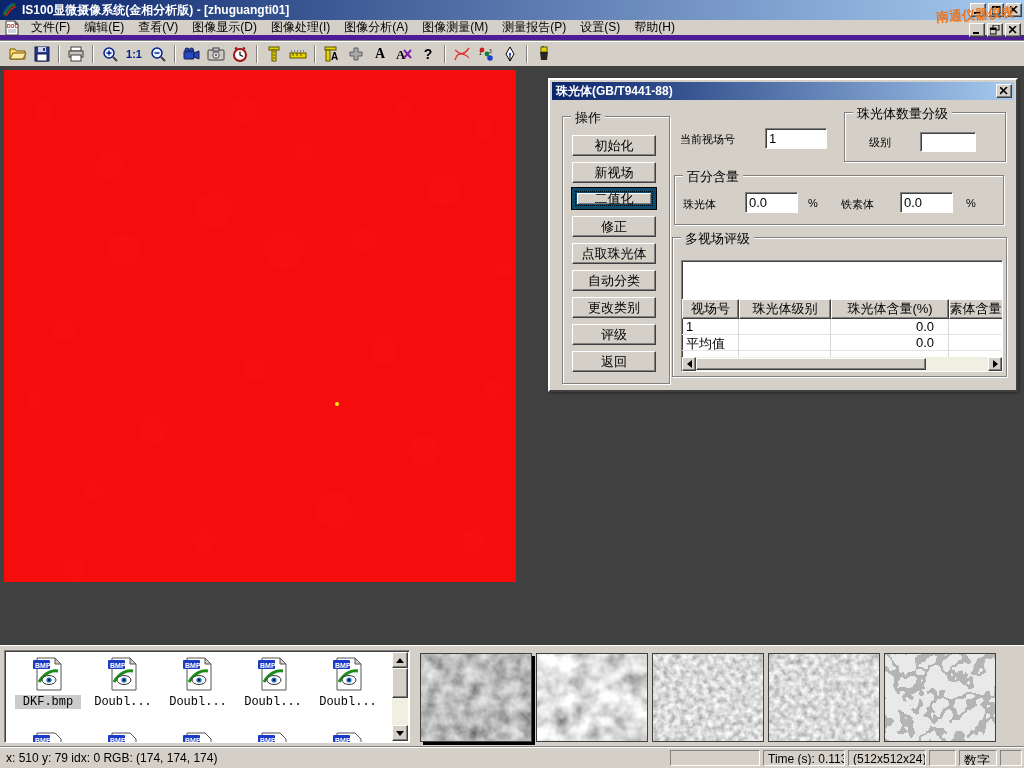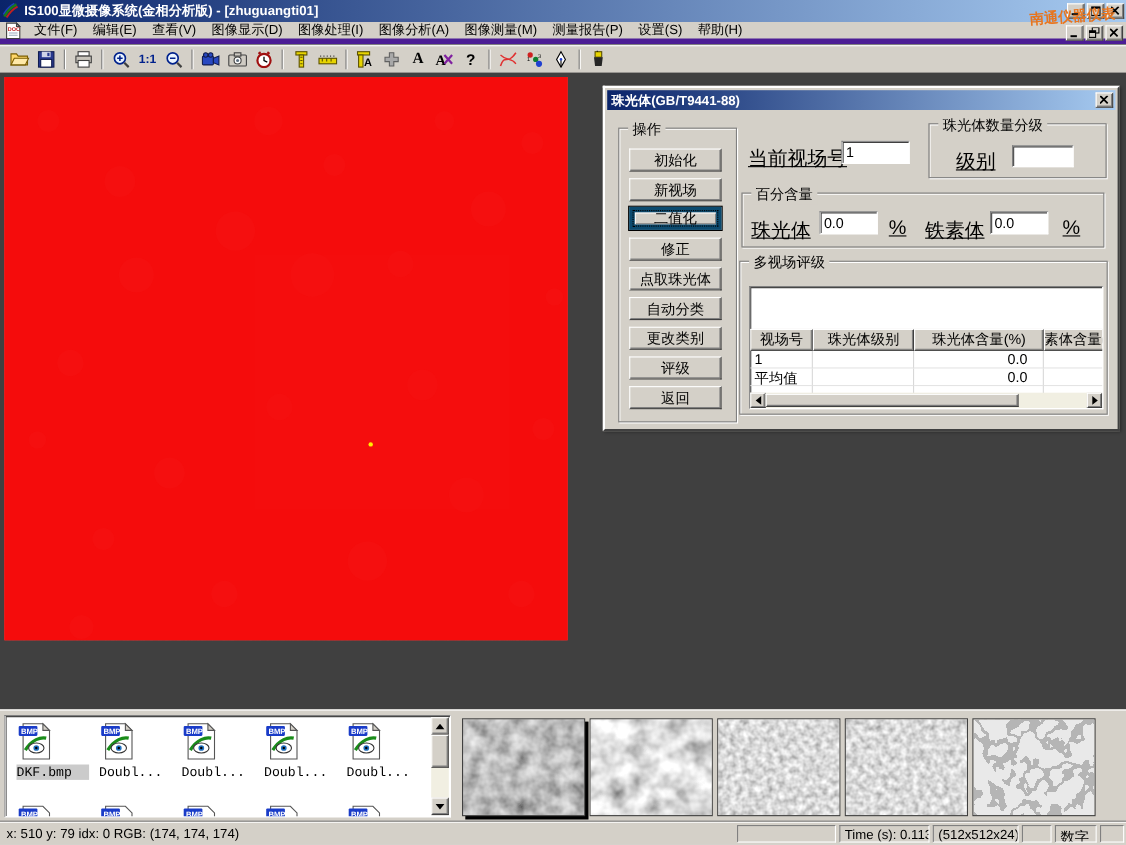--- a/index.html
+++ b/index.html
@@ -45,21 +45,21 @@
     border:2px solid; border-color:#fff #404040 #404040 #fff; box-shadow:1px 1px 3px rgba(0,0,0,.4); }
   #dlg-title { position:absolute; left:2px; top:2px; right:2px; height:18px;
     background:linear-gradient(90deg,#0a246a,#a6caf0); color:#fff; font-weight:bold;
     display:flex; align-items:center; padding-left:4px; }
   #dlg-close { position:absolute; right:2px; top:2px; width:16px; height:14px; }
   .grp-label { position:absolute; top:-8px; left:8px; background:#d4d0c8; padding:0 4px; font-size:13px; }
   .grp { position:absolute; }
   .dbtn { position:absolute; left:9px; width:84px; height:21px; font-size:13px; display:flex;
     align-items:center; justify-content:center; cursor:default; }
   .dbtn.default { border:5px solid #0c4a6e; box-shadow:inset 1px 1px 0 #fff, inset -1px -1px 0 #808080, 0 0 0 1px #000; outline:1px dotted #000; outline-offset:-4px;text-align:center; }
-  .lbl13 { position:absolute; font-size:18px; white-space:nowrap;text-decoration:underline; }
+  .lbl13 { position:absolute; font-size:11px; white-space:nowrap; }
   .textbox { position:absolute; font-size:13px; padding:2px 3px; overflow:hidden; white-space:nowrap; }
 
   
   #mv-table { position:absolute; left:8px; top:22px; width:322px; height:112px; background:#fff; overflow:hidden; }
   .th-row { display:flex; height:20px;margin-top:38px; }
   .th { flex:none; background:#d4d0c8; border:1px solid; border-color:#fff #404040 #404040 #fff;
     box-shadow:inset -1px -1px 0 #808080; font-size:13px; display:flex; align-items:center;
     justify-content:center; overflow:hidden; white-space:nowrap; }
   .tr { display:flex; height:16px; }
   .td { flex:none; border-right:1px solid #d8d8d8; border-bottom:1px solid #e4e4e4; font-size:13px;
@@ -75,21 +75,21 @@
   .arr.down  { border-top:5px solid #000; margin-bottom:-4px; }
   .arr.left  { border-right:5px solid #000; margin-left:-4px; }
   .arr.right { border-left:5px solid #000; margin-right:-4px; }
   #tbl-hscroll { position:absolute; left:0; bottom:0; width:320px; height:14px; background:#f1efe2; display:flex; }
   #tbl-hscroll .thumb { width:230px; height:12px; }
 
   
   #filepanel { position:absolute; left:0; top:645px; width:1024px; height:101px; background:#d4d0c8;
     border-top:1px solid #fff; }
   #filelist { position:absolute; left:4px; top:4px; width:406px; height:93px; overflow:hidden; }
-  .fitem { position:absolute; width:66px; }
+  .fitem { position:absolute; width:66px; text-align:center; }
   .fitem .fname { font-size:12px; font-family:"Liberation Mono","DejaVu Sans Mono",monospace; white-space:nowrap; }
   .fitem.selected .fname { background:#cbcbcb; }
   #fl-scroll { position:absolute; right:1px; top:1px; width:16px; height:89px; background:#f1efe2; }
   .thumb-img { position:absolute; top:7px; width:112px; height:89px; border:1px solid #404040; }
   .thumb-img.sel { box-shadow:3px 3px 0 #000; }
 
   
   #statusbar { position:absolute; left:0; top:746px; width:1024px; height:22px; background:#d4d0c8;
     border-top:1px solid #808080; box-shadow:inset 0 1px 0 #fff; font-size:12px; }
   #sb-coords { position:absolute; left:6px; top:4px; }

